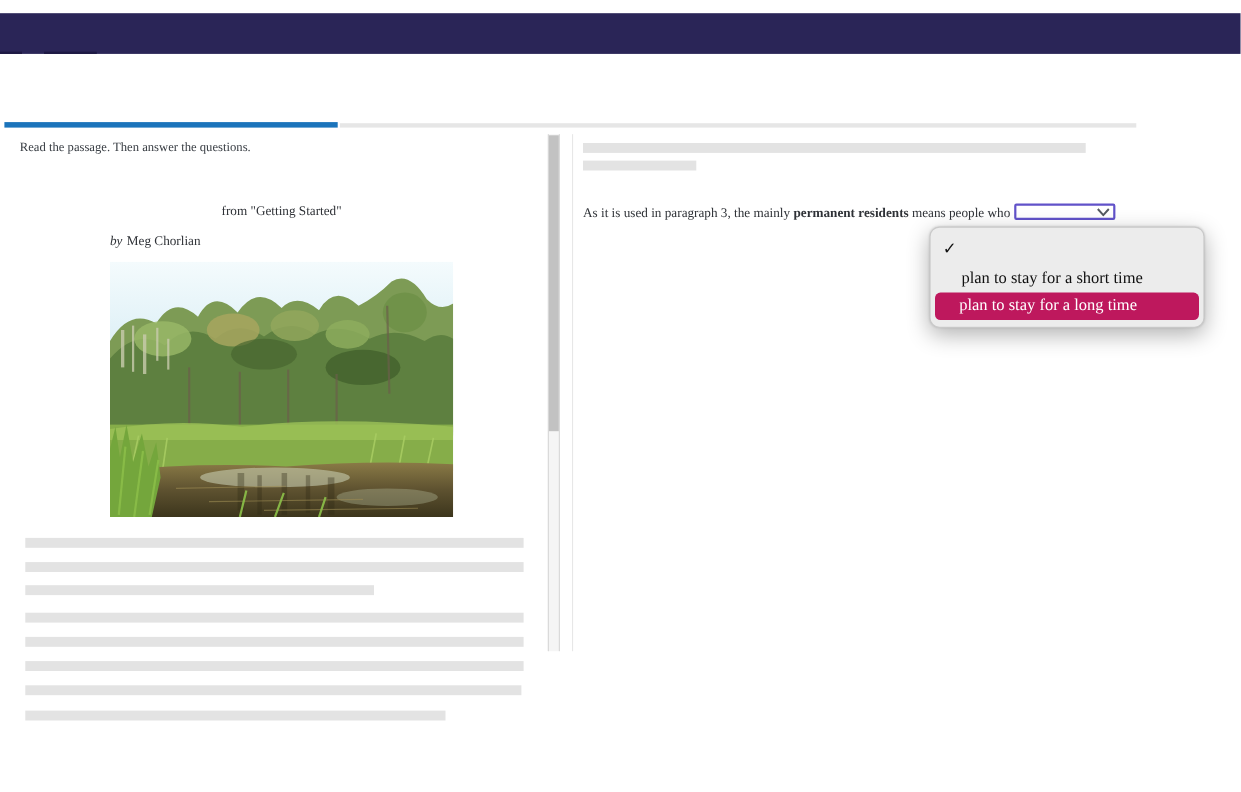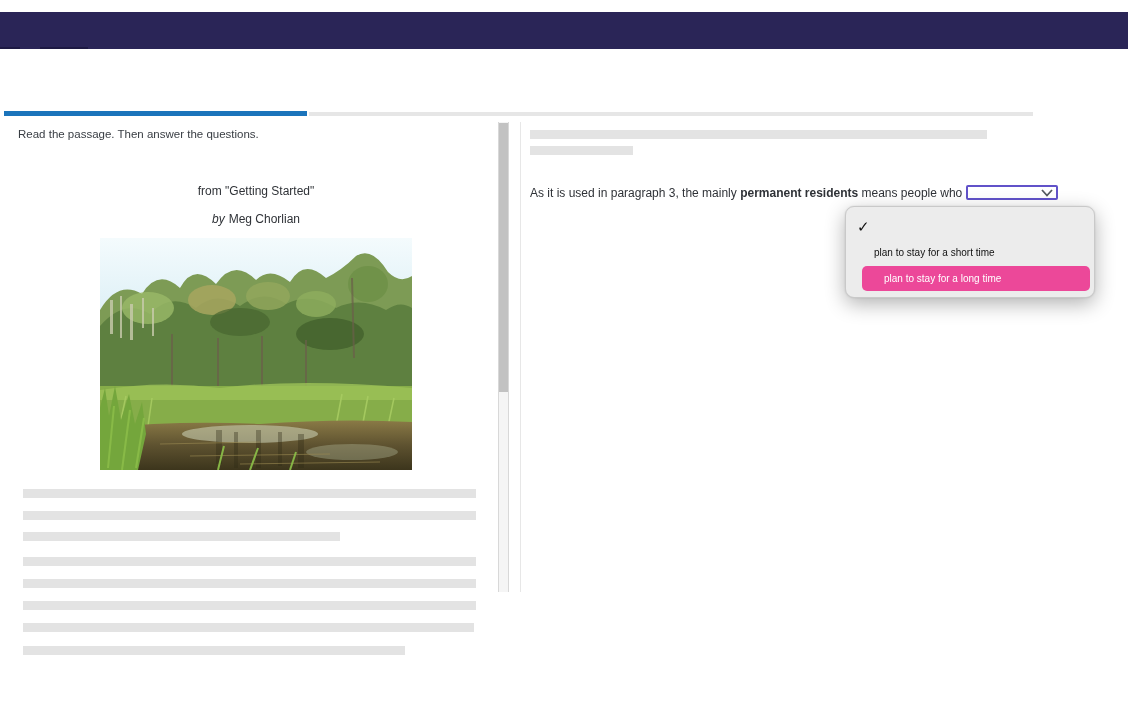--- a/index.html
+++ b/index.html
@@ -1,32 +1,32 @@
 <!DOCTYPE html>
 <html><head>
 <meta charset="utf-8">
 <style>
   html,body{margin:0;padding:0;background:#fff;}
   .stage{position:relative;width:1128px;height:720px;background:#ffffff;overflow:hidden;
-         font-family:Liberation Sans, sans-serif;}
+         font-family:Liberation Serif, serif;}
 
   
   .app-header{position:absolute;left:0;top:12px;width:1128px;height:37px;background:#2a2557;}
   .header-seg{position:absolute;bottom:0;height:2px;background:#1d1943;}
   .header-seg.s1{left:0;width:20px;}
   .header-seg.s2{left:40px;width:48px;}
 
   
   .progress-fill{position:absolute;left:4px;top:111px;width:303px;height:5px;background:#1b74bb;}
   .progress-track{position:absolute;left:309px;top:112px;width:724px;height:4px;background:#e6e6e6;}
 
   
   .instruction{position:absolute;left:18px;top:128px;font-size:11.5px;color:#383d43;}
   .p-title{position:absolute;left:100px;top:184px;width:312px;text-align:center;font-size:12px;color:#2f3237;}
-  .p-byline{position:absolute;left:100px;top:212px;width:312px;text-align:center;font-size:12px;color:#2f3237;}
+  .p-byline{position:absolute;left:100px;top:212px;width:312px;text-align:left;font-size:12px;color:#2f3237;}
   .p-byline .by{font-style:italic;margin-right:4px;}
   .photo{position:absolute;left:100px;top:238px;width:312px;height:232px;}
 
   .ph-bar{position:absolute;height:9px;background:#e3e3e3;}
 
   
   .scroll-track{position:absolute;left:498px;top:122px;width:9px;height:470px;background:#f5f5f5;
                 border-left:1px solid #d8d8d8;border-right:1px solid #d8d8d8;}
   .scroll-thumb{position:absolute;left:0;top:1px;width:9px;height:269px;background:#c2c2c2;}
   .divider{position:absolute;left:520px;top:122px;width:1px;height:470px;background:#e7e7e7;}
@@ -36,23 +36,23 @@
   .q-line b{font-weight:bold;text-align:center;}
   .answer-select{display:inline-block;position:relative;width:88px;height:11px;background:#fff;
                  border:2px solid #6152c9;border-radius:2px;vertical-align:-3px;margin-left:4px;cursor:default;}
   .answer-select .chev{position:absolute;right:3px;top:1px;}
 
   
   .menu{position:absolute;left:845px;top:206px;width:248px;background:#ececec;
         border:1px solid #c9c9c9;border-radius:9px;padding:7px 0 6px;z-index:5;
         box-shadow:0 6px 20px rgba(0,0,0,0.30), 0 0 2px rgba(0,0,0,0.12);}
   .menu-check-row{height:26px;line-height:26px;padding-left:11px;font-size:15px;color:#111;}
-  .menu-option{height:26px;line-height:26px;padding-left:28px;font-size:10px;color:#101010;cursor:default;}
-  .menu-option.highlighted{background:#ec4899;color:#ffffff;border-radius:5px;
-                           margin:0 4px 0 16px;padding-left:22px;height:25px;line-height:25px;}
+  .menu-option{height:26px;line-height:26px;padding-left:28px;font-size:15px;color:#101010;cursor:default;}
+  .menu-option.highlighted{background:#be185d;color:#ffffff;border-radius:5px;
+                           margin:0 4px 0 4px;padding-left:22px;height:25px;line-height:25px;}
 </style>
 </head>
 <body>
 
 <div class="stage">
 
   <div class="app-header">
     <div class="header-seg s1"></div>
     <div class="header-seg s2"></div>
   </div>

